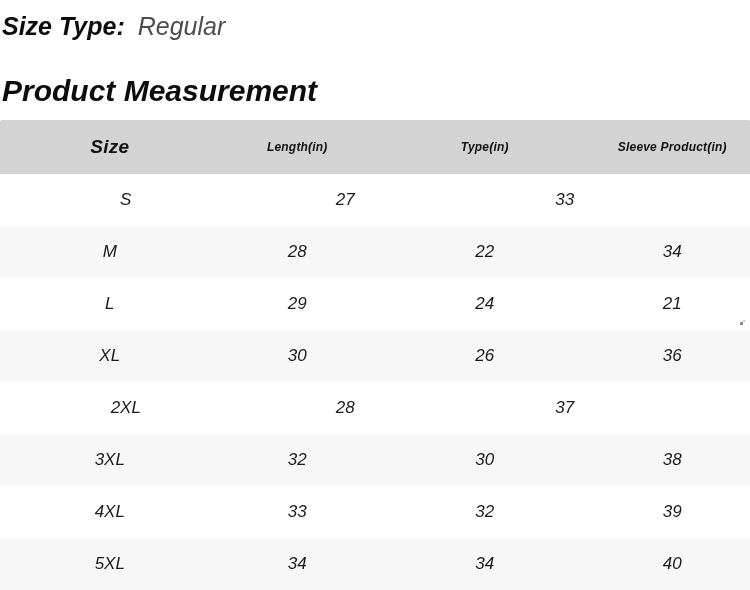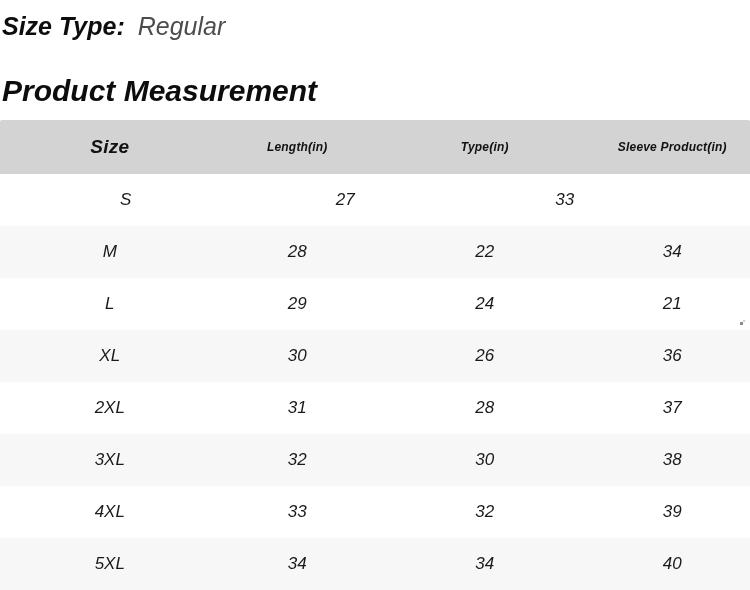--- a/index.html
+++ b/index.html
@@ -150,21 +150,20 @@
 
     <div class="trow tbody-row alt">
       <div>XL</div>
       <div>30</div>
       <div>26</div>
       <div>36</div>
     </div>
 
     <div class="trow tbody-row">
       <div>2XL</div>
-      <div>31</div>
       <div>28</div>
       <div>37</div>
     </div>
 
     <div class="trow tbody-row alt">
       <div>3XL</div>
       <div>32</div>
       <div>30</div>
       <div>38</div>
     </div>

